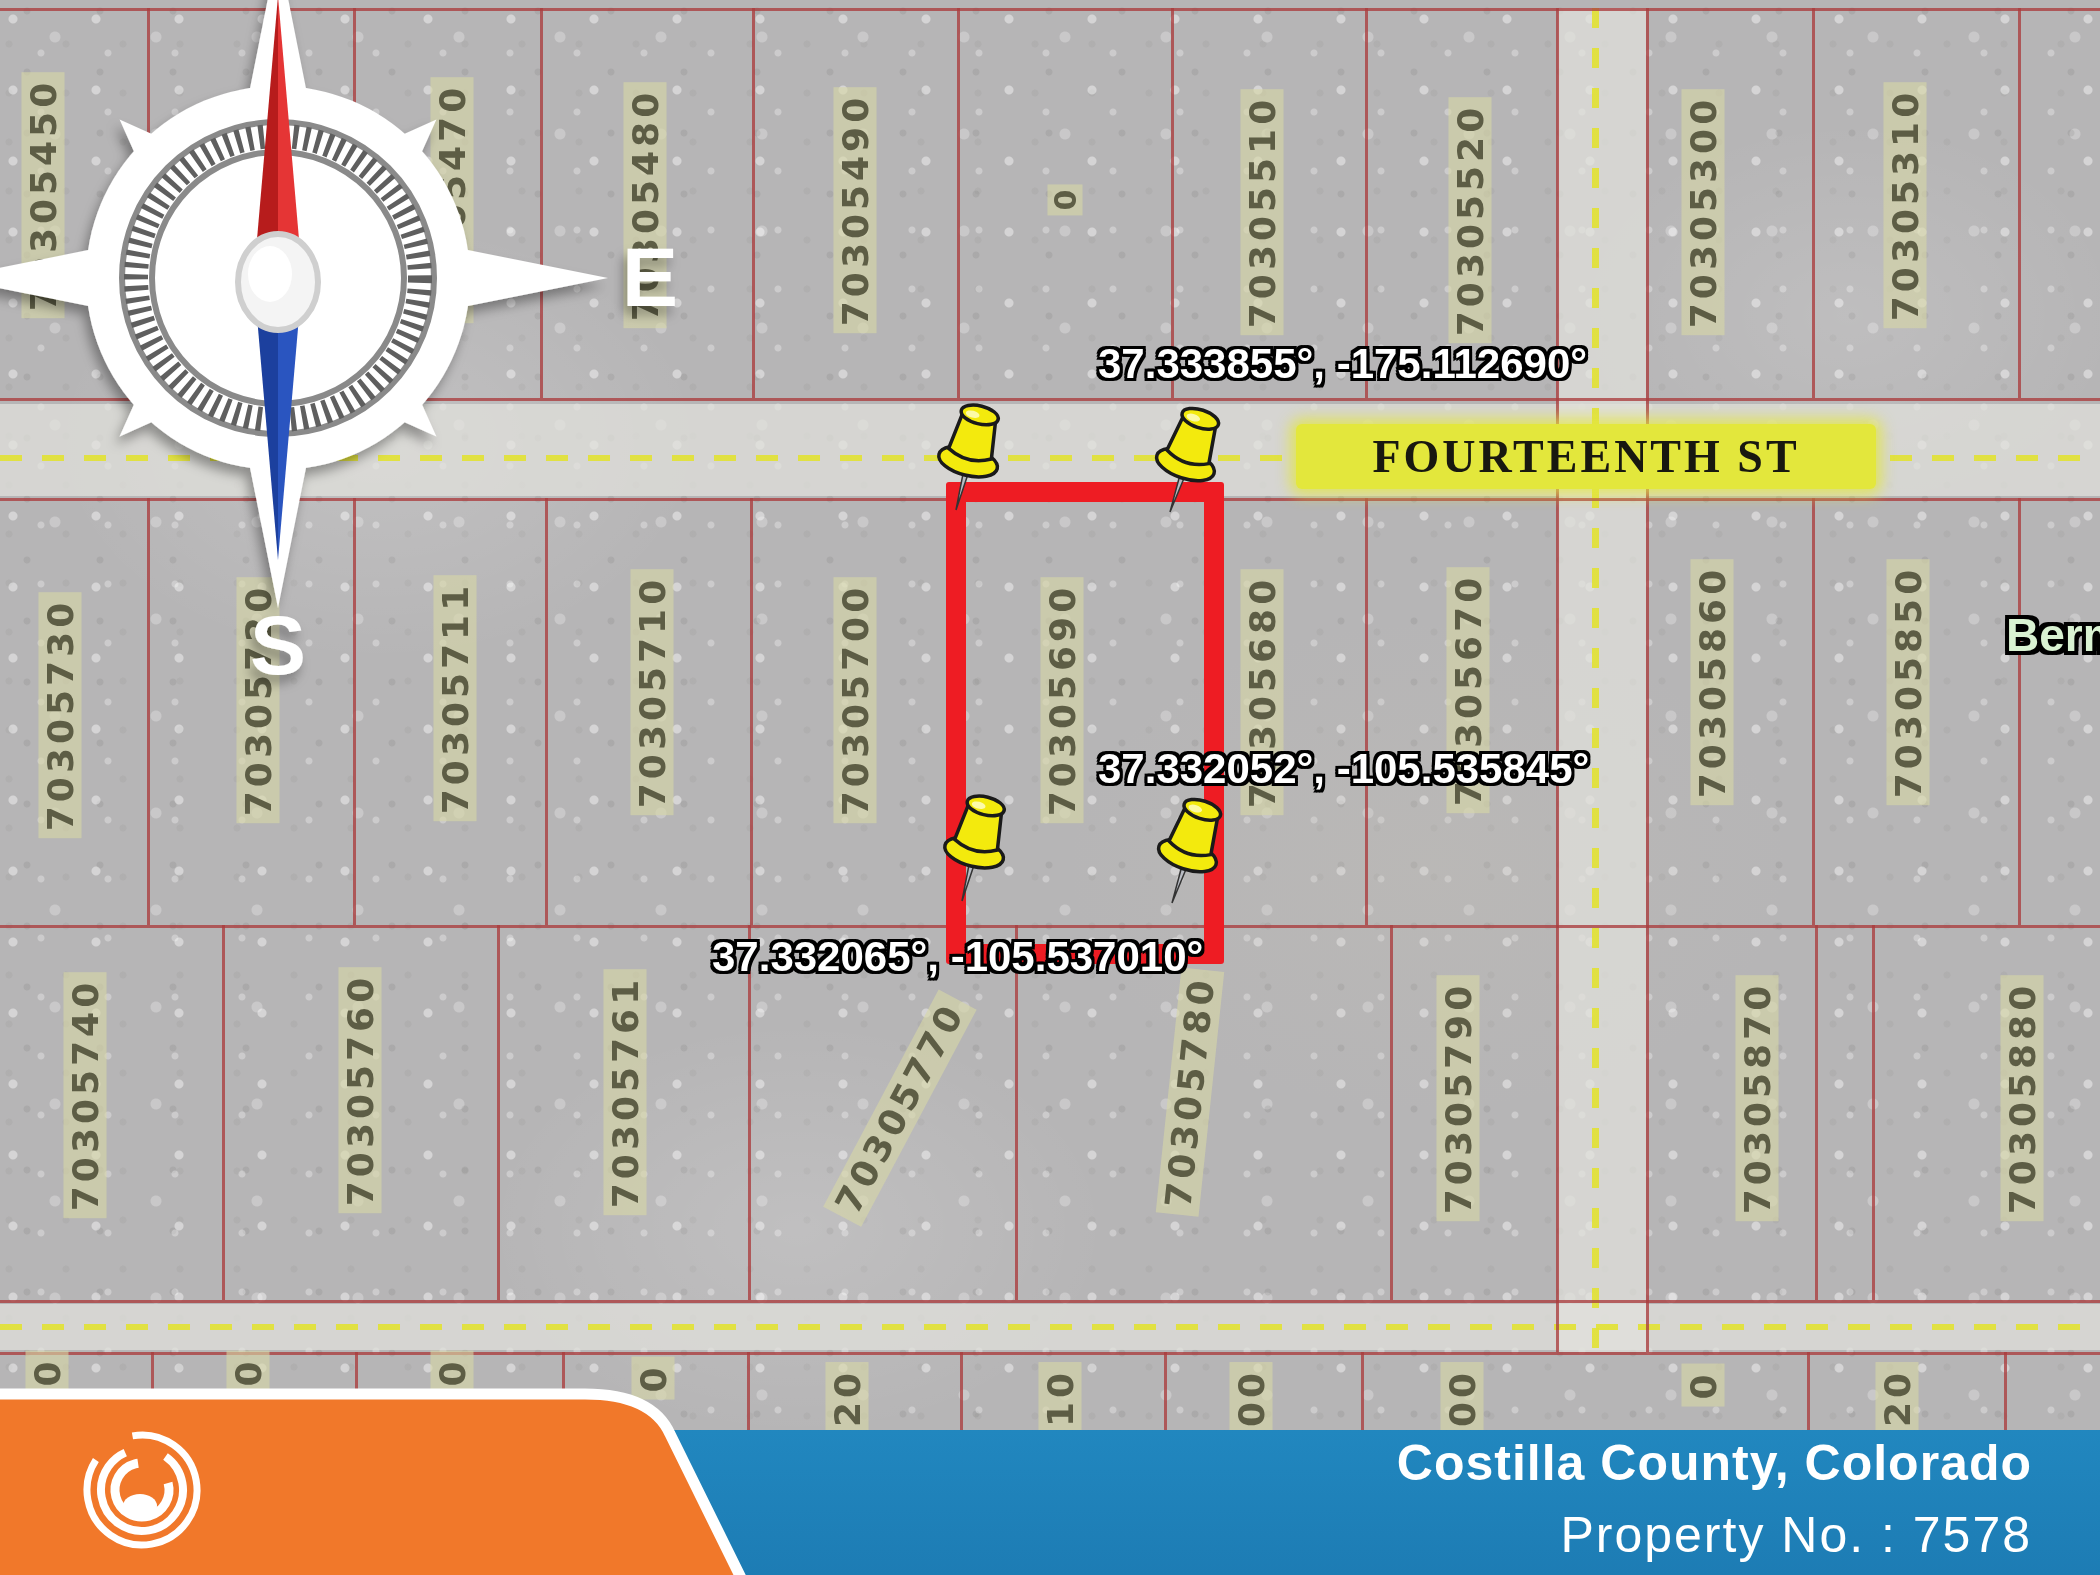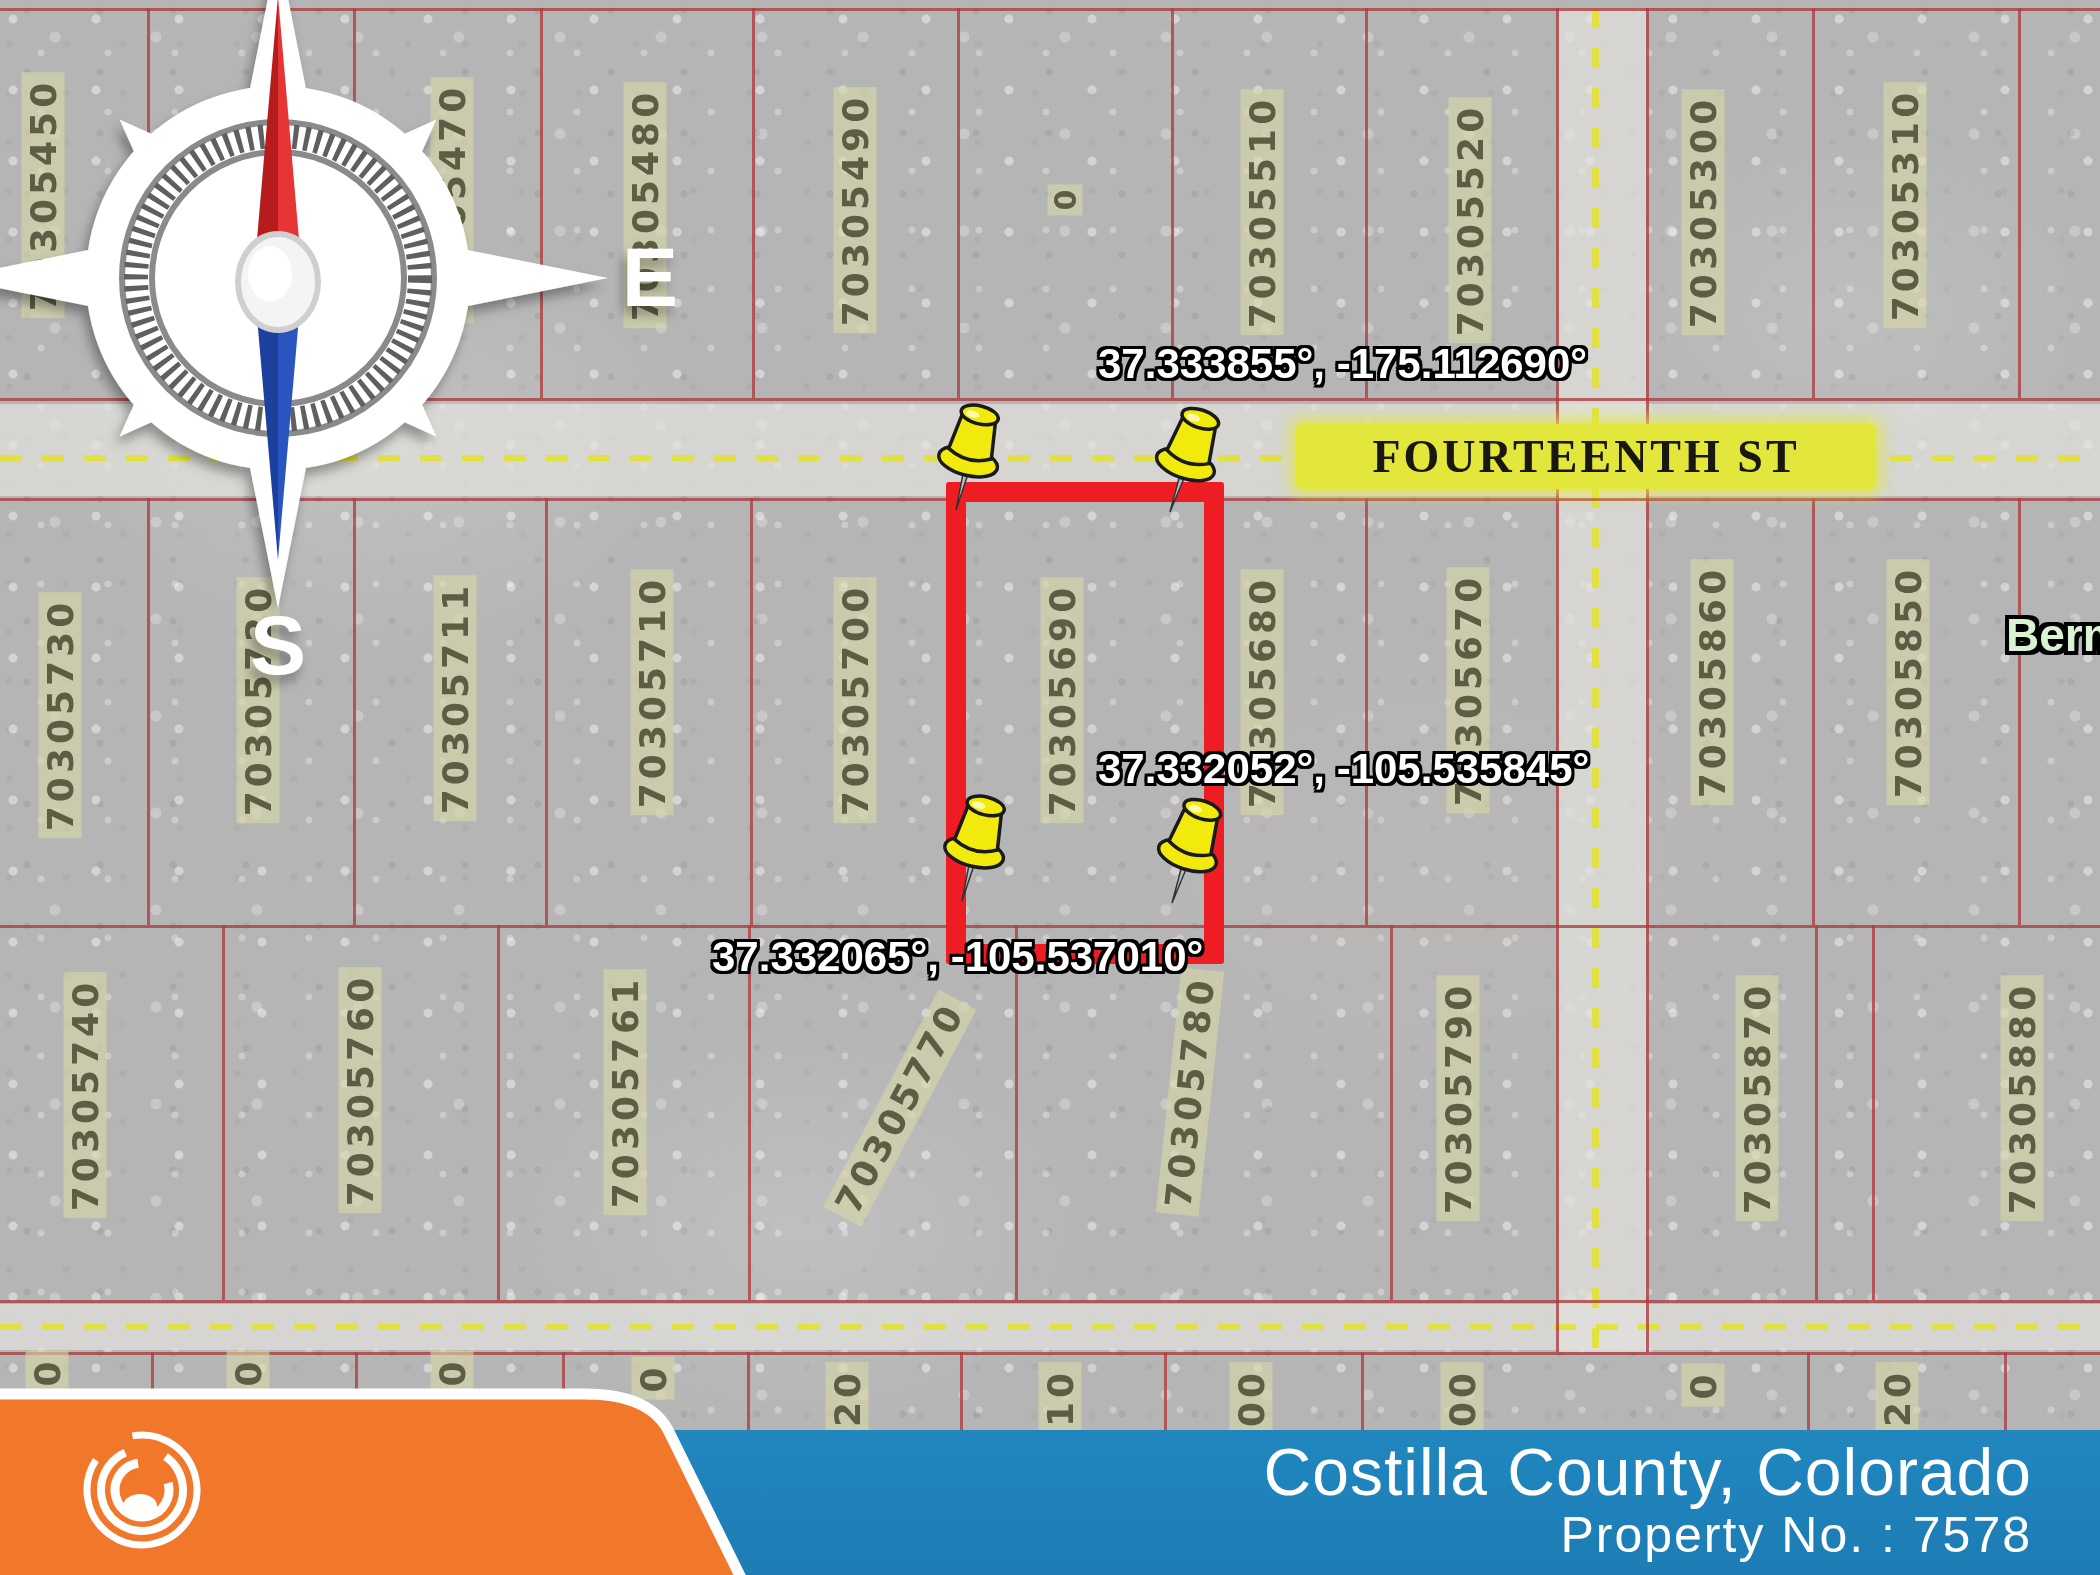--- a/index.html
+++ b/index.html
@@ -39,21 +39,21 @@
   .street{position:absolute;z-index:8;display:flex;align-items:center;justify-content:center;
     background:#e3e73c;box-shadow:0 0 14px 6px rgba(227,231,60,.75);border-radius:6px;
     color:#181810;font-family:"Liberation Serif",serif;font-weight:bold;}
   .berm{position:absolute;left:2006px;top:608px;color:#d9f2d2;font-weight:bold;font-size:46px;z-index:25;
     text-shadow:-4px -4px 0 #000,4px -4px 0 #000,-4px 4px 0 #000,4px 4px 0 #000,
       -4px 0 0 #000,4px 0 0 #000,0 -4px 0 #000,0 4px 0 #000;}
   .pin{position:absolute;z-index:30;}
   #compass{position:absolute;left:78px;top:78px;z-index:40;}
   #footer-blue{position:absolute;left:0;top:1430px;width:2100px;height:145px;
     background:linear-gradient(180deg,#2187bf,#1d7cb4);z-index:50;}
-  #footer-county{position:absolute;right:68px;top:1434px;font-size:66px;font-weight:400;
+  #footer-county{position:absolute;right:68px;top:1434px;font-size:50px;font-weight:700;
     color:#fff;z-index:55;letter-spacing:1px;}
   #footer-prop{position:absolute;right:68px;top:1506px;font-size:50px;font-weight:400;
     color:#fff;z-index:55;letter-spacing:2px;}
   #footer-orange{position:absolute;left:0;top:1382px;width:770px;height:193px;z-index:60;overflow:hidden;}
   #brand{position:absolute;left:300px;top:1440px;font-size:64px;color:#fff;z-index:65;letter-spacing:1px;}
   #brand .b1{font-weight:bold;} #brand .b2{font-weight:300;}
   #logo{position:absolute;left:72px;top:1420px;z-index:65;}
 </style>
 </head>
 <body>

